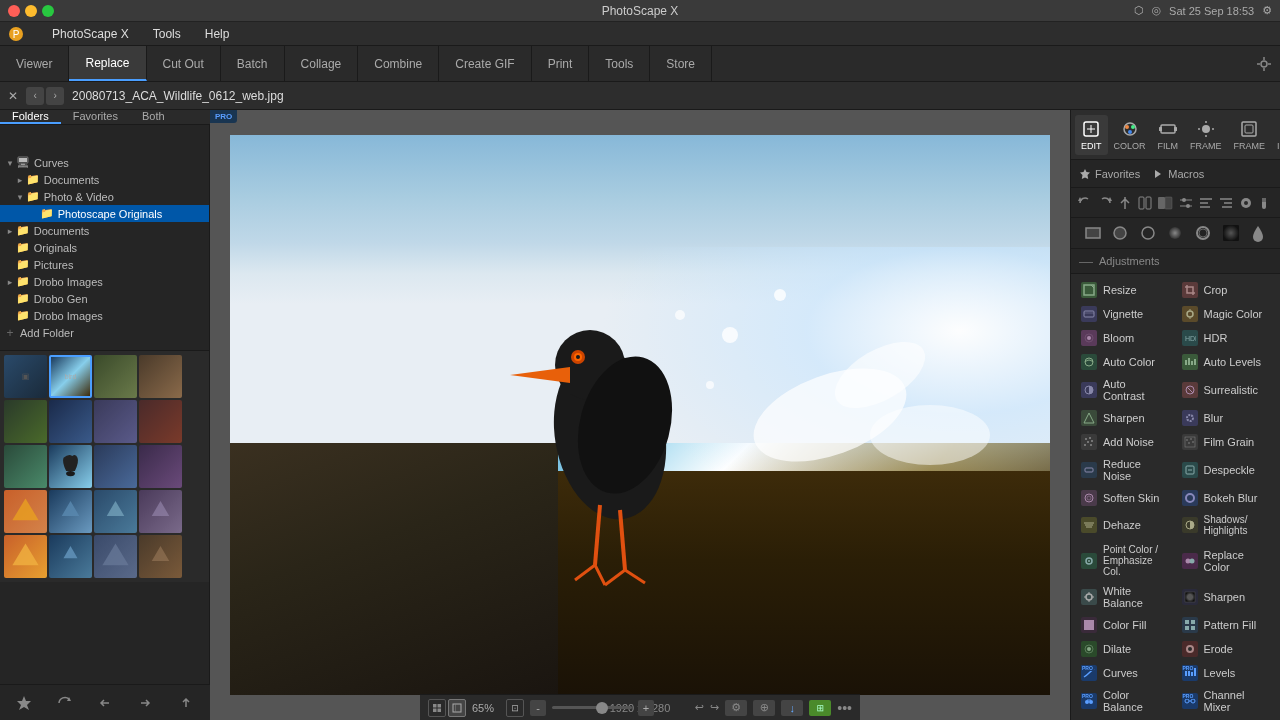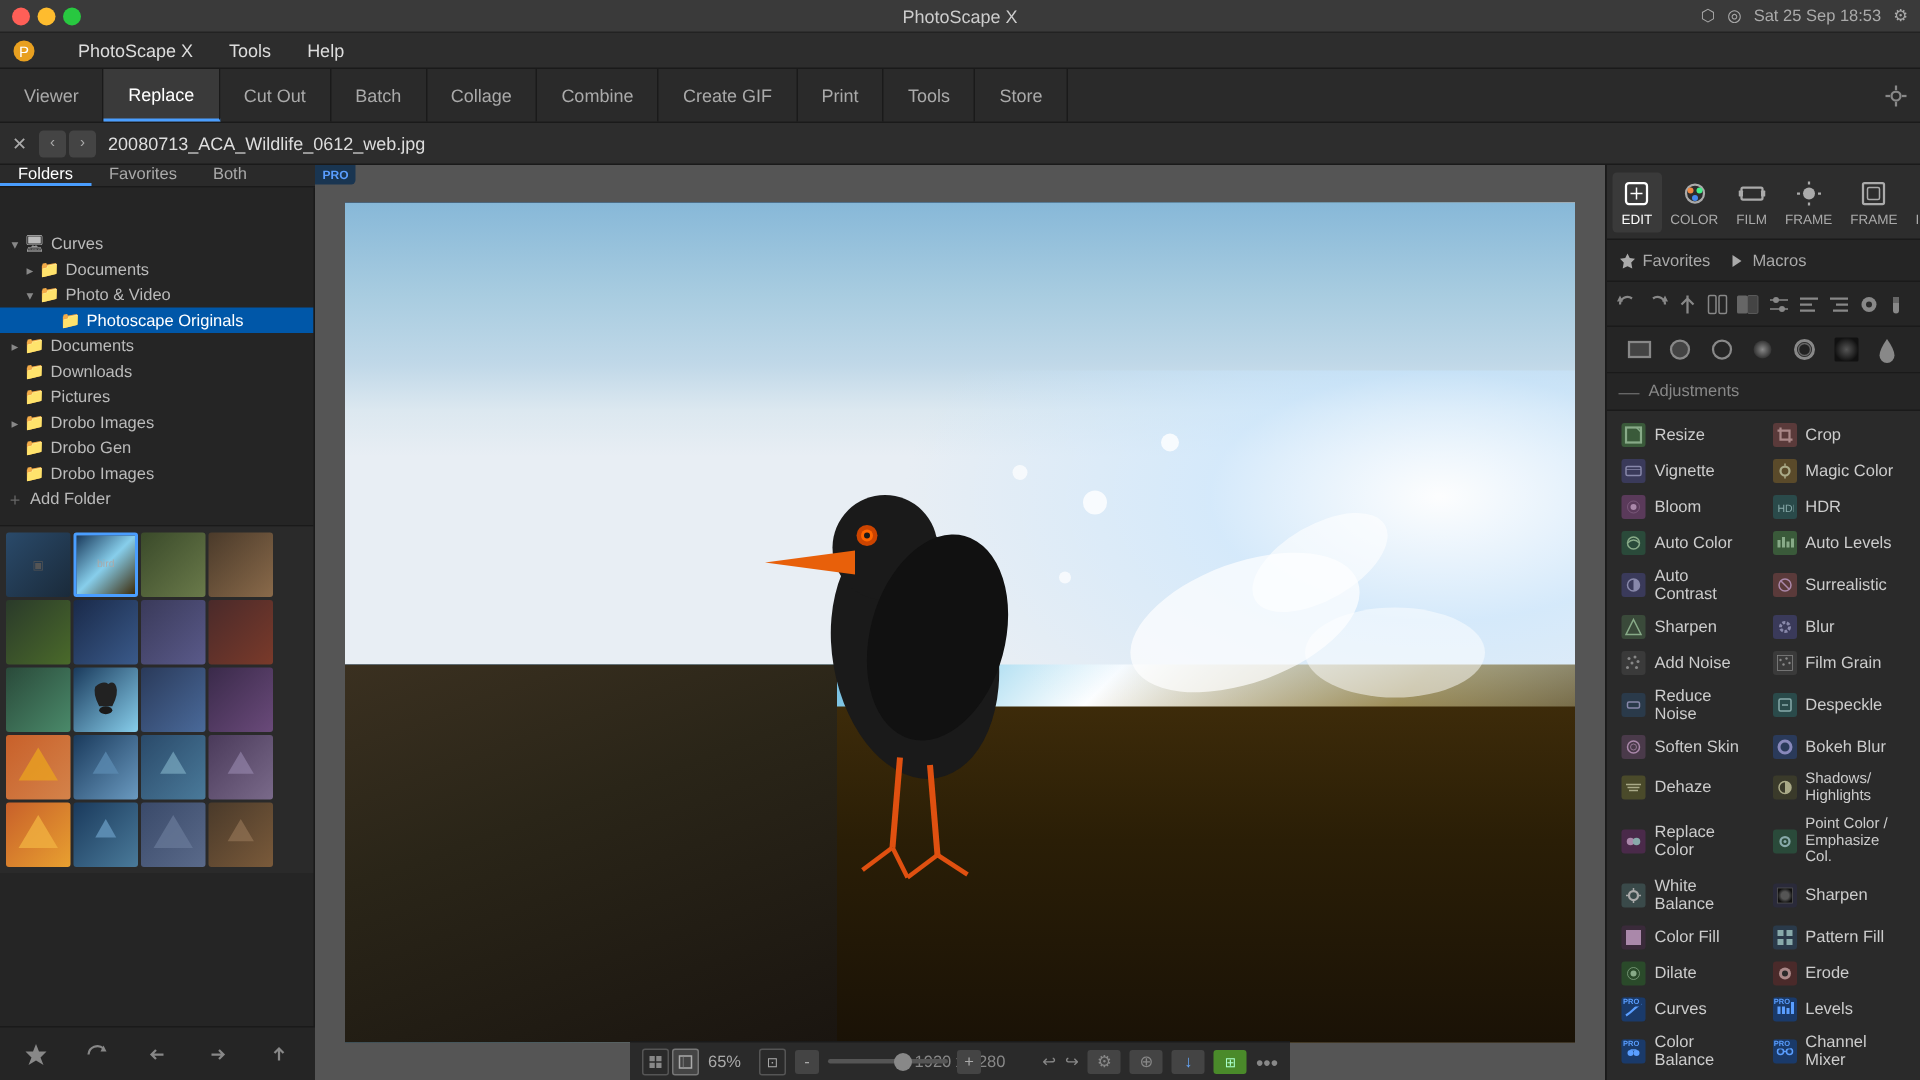--- a/index.html
+++ b/index.html
@@ -280,21 +280,21 @@
         <span class="indent" style="width:4px"></span>
         <span class="arrow">▸</span>
         <span class="folder-icon">📁</span>
         <span>Documents</span>
       </div>
 
       <div class="sidebar-item">
         <span class="indent" style="width:4px"></span>
         <span class="arrow"> </span>
         <span class="folder-icon">📁</span>
-        <span>Downloads</span>
+        <span>Originals</span>
       </div>
 
       <div class="sidebar-item">
         <span class="indent" style="width:4px"></span>
         <span class="arrow"> </span>
         <span class="folder-icon">📁</span>
         <span>Pictures</span>
       </div>
 
       <div class="sidebar-item">
@@ -930,37 +930,37 @@
         <div class="tb-icon" style="background:#3a3a2a;">
           <svg width="12" height="12" viewBox="0 0 12 12">
               <circle cx="6" cy="6" r="4" fill="none" stroke="#aa8" stroke-width="1"></circle>
               <path d="M6 2 A4 4 0 0 1 6 10 Z" fill="#aa8"></path>
             </svg>
         </div>
         <span class="tb-label" style="font-size:10px;">Shadows/ Highlights</span>
       </div>
 
       <div class="tool-btn">
+        <div class="tb-icon" style="background:#2a4a3a;">
+          <svg width="12" height="12" viewBox="0 0 12 12">
+              <circle cx="6" cy="6" r="3" stroke="#8aa" stroke-width="1.5" fill="none"></circle>
+              <circle cx="6" cy="6" r="1" fill="#8aa"></circle>
+            </svg>
+        </div>
+        <span class="tb-label" style="font-size:10px;">Point Color / Emphasize Col.</span>
+      </div>
+
+      <div class="tool-btn">
         <div class="tb-icon" style="background:#4a2a4a;">
           <svg width="12" height="12" viewBox="0 0 12 12">
               <circle cx="4" cy="6" r="2.5" fill="#a8a"></circle>
               <circle cx="8" cy="6" r="2.5" fill="#8aa"></circle>
             </svg>
         </div>
         <span class="tb-label">Replace Color</span>
-      </div>
-
-      <div class="tool-btn">
-        <div class="tb-icon" style="background:#2a4a3a;">
-          <svg width="12" height="12" viewBox="0 0 12 12">
-              <circle cx="6" cy="6" r="3" stroke="#8aa" stroke-width="1.5" fill="none"></circle>
-              <circle cx="6" cy="6" r="1" fill="#8aa"></circle>
-            </svg>
-        </div>
-        <span class="tb-label" style="font-size:10px;">Point Color / Emphasize Col.</span>
       </div>
 
       <div class="tool-btn">
         <div class="tb-icon" style="background:#3a4a4a;">
           <svg width="12" height="12" viewBox="0 0 12 12">
               <circle cx="6" cy="6" r="3" stroke="#aaa" stroke-width="1.5" fill="none"></circle>
               <line x1="6" y1="1" x2="6" y2="3" stroke="#aaa" stroke-width="1"></line>
               <line x1="6" y1="9" x2="6" y2="11" stroke="#aaa" stroke-width="1"></line>
               <line x1="1" y1="6" x2="3" y2="6" stroke="#aaa" stroke-width="1"></line>
               <line x1="9" y1="6" x2="11" y2="6" stroke="#aaa" stroke-width="1"></line>

